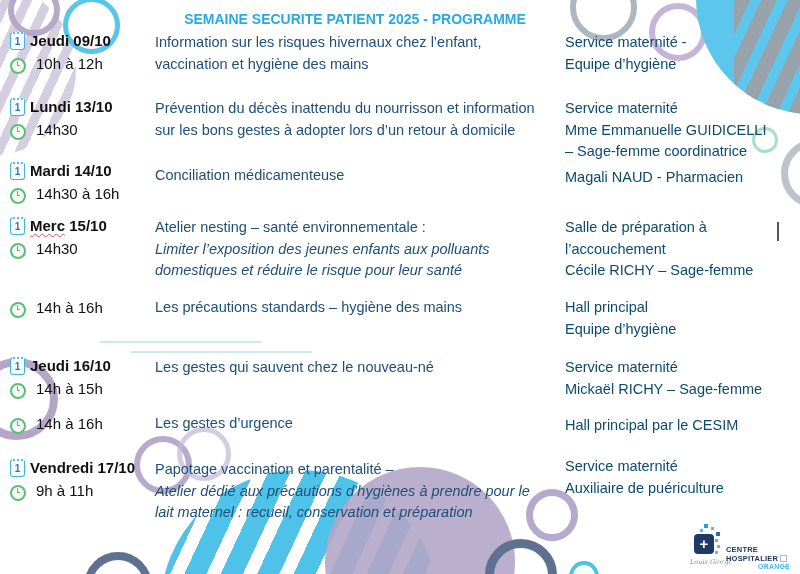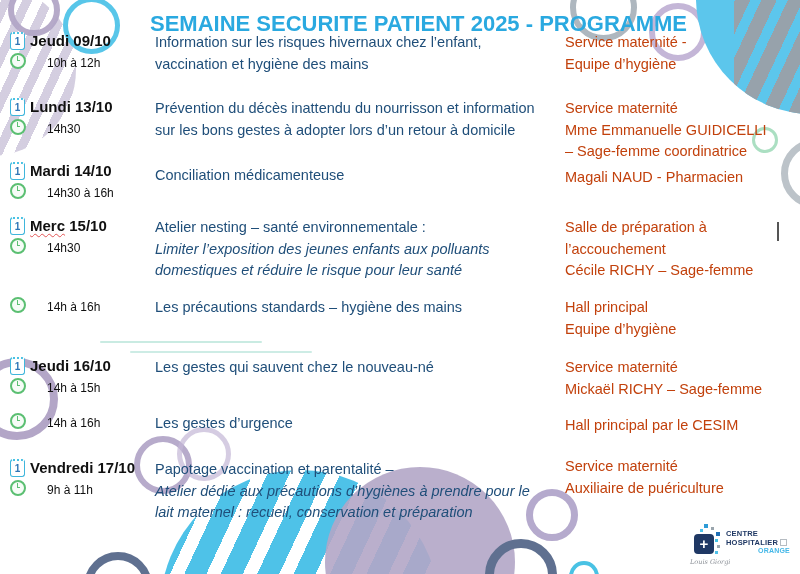--- a/index.html
+++ b/index.html
@@ -26,48 +26,48 @@
   .ring-lav-b2{left:177px;top:427px;width:44px;height:44px;border:5px solid #c3b7d5;opacity:.7}
   .ring-slate-bl{left:84px;top:552px;width:52px;height:52px;border:8px solid #5f7090}
   .circle-striped-b{left:160px;top:470px;width:280px;height:280px;
     background:repeating-linear-gradient(115deg,#4ec2e8 0 20px,#ffffff 20px 33px)}
   .circle-lav-b{left:325px;top:467px;width:190px;height:190px;background:#b2a6c6;opacity:.9}
   .ring-lav-thick{left:526px;top:489px;width:38px;height:38px;border:7px solid #b5aacd;z-index:1}
   .ring-slate-b{left:485px;top:539px;width:54px;height:54px;border:9px solid #5f7090;z-index:1}
   .ring-teal-b{left:569px;top:561px;width:22px;height:22px;border:4px solid #49c2e4;z-index:1}
   
   .title{position:absolute;left:150px;top:11px;width:410px;text-align:center;font-weight:bold;
-         font-size:22px;color:#2aa9e0;white-space:nowrap;z-index:2}
+         font-size:14px;color:#2aa9e0;white-space:nowrap;z-index:2}
   .row{position:absolute;left:0;width:800px;z-index:2}
   .c-date{position:absolute;left:10px;top:0}
   .c-desc{position:absolute;left:155px;top:2px;color:#1f4e79;font-size:14.5px}
-  .c-loc{position:absolute;left:565px;top:2px;color:#c2410c;font-size:14.5px}
+  .c-loc{position:absolute;left:565px;top:2px;color:#0c4a6e;font-size:14.5px}
   .line{white-space:nowrap;line-height:21.5px}
   .it{font-style:italic}
   .date-line{display:flex;align-items:center;gap:5px;font-weight:bold;font-size:15px;color:#101010;
              white-space:nowrap;line-height:21px}
-  .time-line{display:flex;align-items:flex-start;gap:21px;font-size:12px;color:#101010;
+  .time-line{display:flex;align-items:flex-end;gap:10px;font-size:15px;color:#101010;
              white-space:nowrap;line-height:21px;margin-top:2px}
   .cal{width:13px;height:15px;border:1.6px solid #3fb6dc;border-top:2.4px dotted #49c2e4;border-radius:3px;
        background:#fff;color:#2e75b6;font-size:10px;font-weight:bold;display:flex;align-items:center;
        justify-content:center;flex:0 0 auto}
   .clock{width:12px;height:12px;border:2px solid #5bbf72;border-radius:50%;position:relative;
          background:#f6fcf7;flex:0 0 auto}
   .clock::before{content:"";position:absolute;left:4.6px;top:1.4px;width:1.6px;height:4.2px;background:#5bbf72}
   .clock::after{content:"";position:absolute;left:4.6px;top:4.6px;width:3.8px;height:1.6px;background:#5bbf72}
   .squig{text-decoration:underline wavy #e25555 1px;text-underline-offset:2px}
   
   .logo{position:absolute;left:688px;top:522px;width:108px;height:50px;background:#fff;z-index:3}
   .logo-art{position:absolute;left:0;top:0;width:36px;height:50px}
   .logo-cross{position:absolute;left:6px;top:12px;width:20px;height:20px;background:#1f3864;border-radius:4px;
               color:#fff;font-weight:bold;font-size:15px;line-height:19px;text-align:center}
   .px{position:absolute}
   .logo-sign{position:absolute;left:2px;top:36px;width:44px;font-family:"DejaVu Serif",serif;
              font-style:italic;font-size:6.5px;color:#8a8f96;white-space:nowrap}
-  .logo-text{position:absolute;left:38px;top:8px;width:70px;color:#1f3864;font-weight:bold;font-size:7.5px;
+  .logo-text{position:absolute;left:38px;top:24px;width:70px;color:#1f3864;font-weight:bold;font-size:7.5px;
              line-height:8.5px;letter-spacing:.2px}
   .logo-orange{color:#45b8e8;font-size:7px;text-align:right;padding-right:6px}
   .open-sq{display:inline-block;width:5px;height:5px;border:1px solid #b6bcc2;margin-left:2px;vertical-align:middle}
 </style>
 </head>
 <body>
 
 <div class="deco ring-tl"></div>
 <div class="deco blob-left"></div>
 <div class="deco ring-blue-top"></div>

